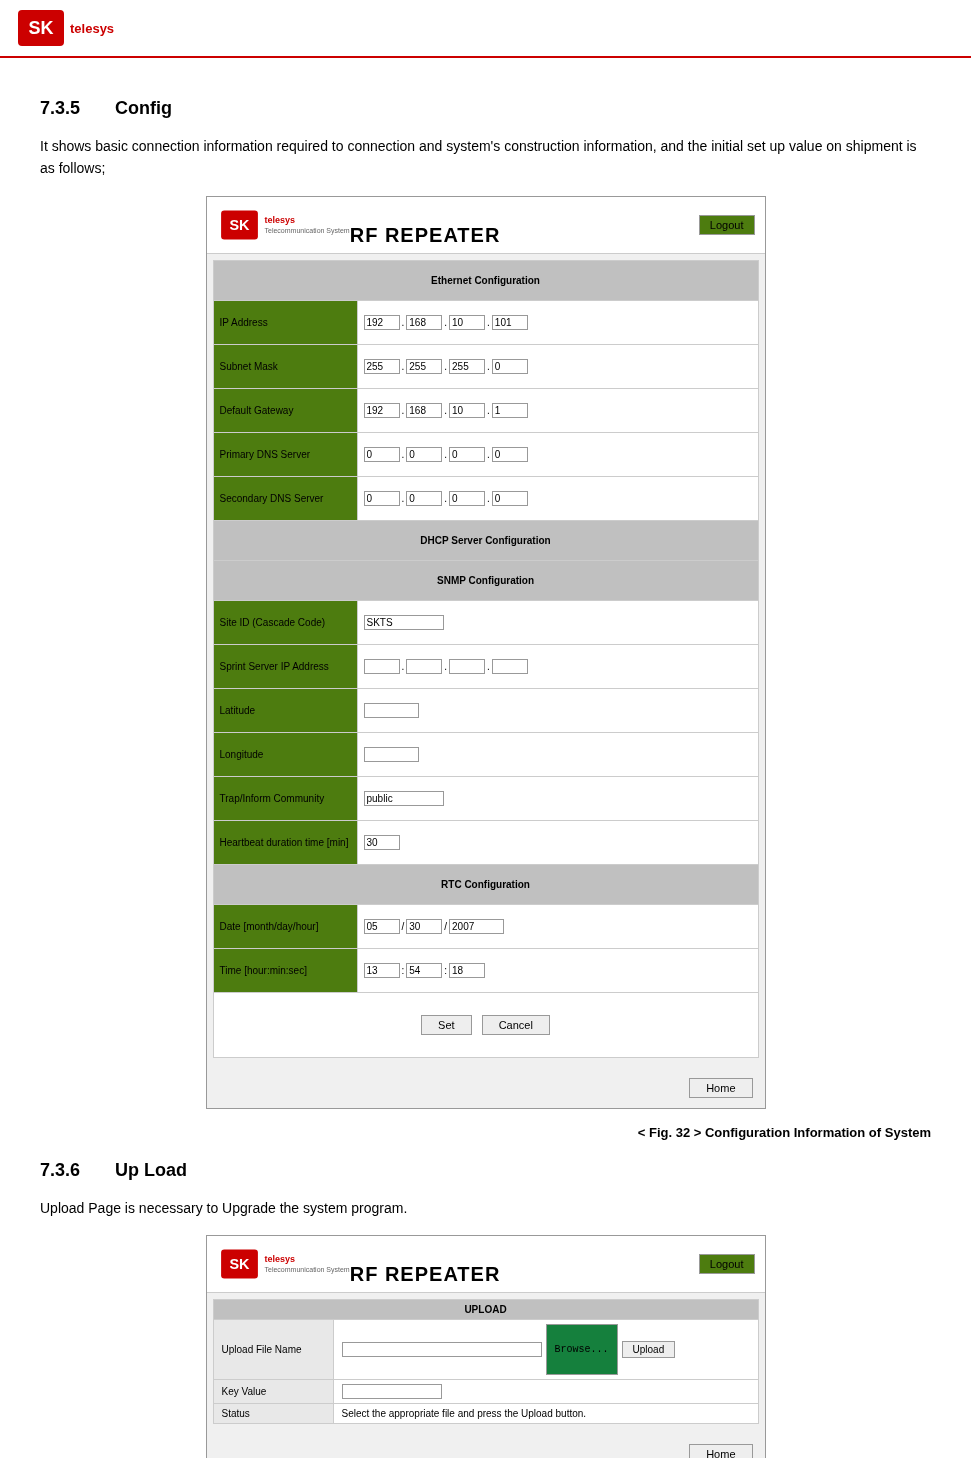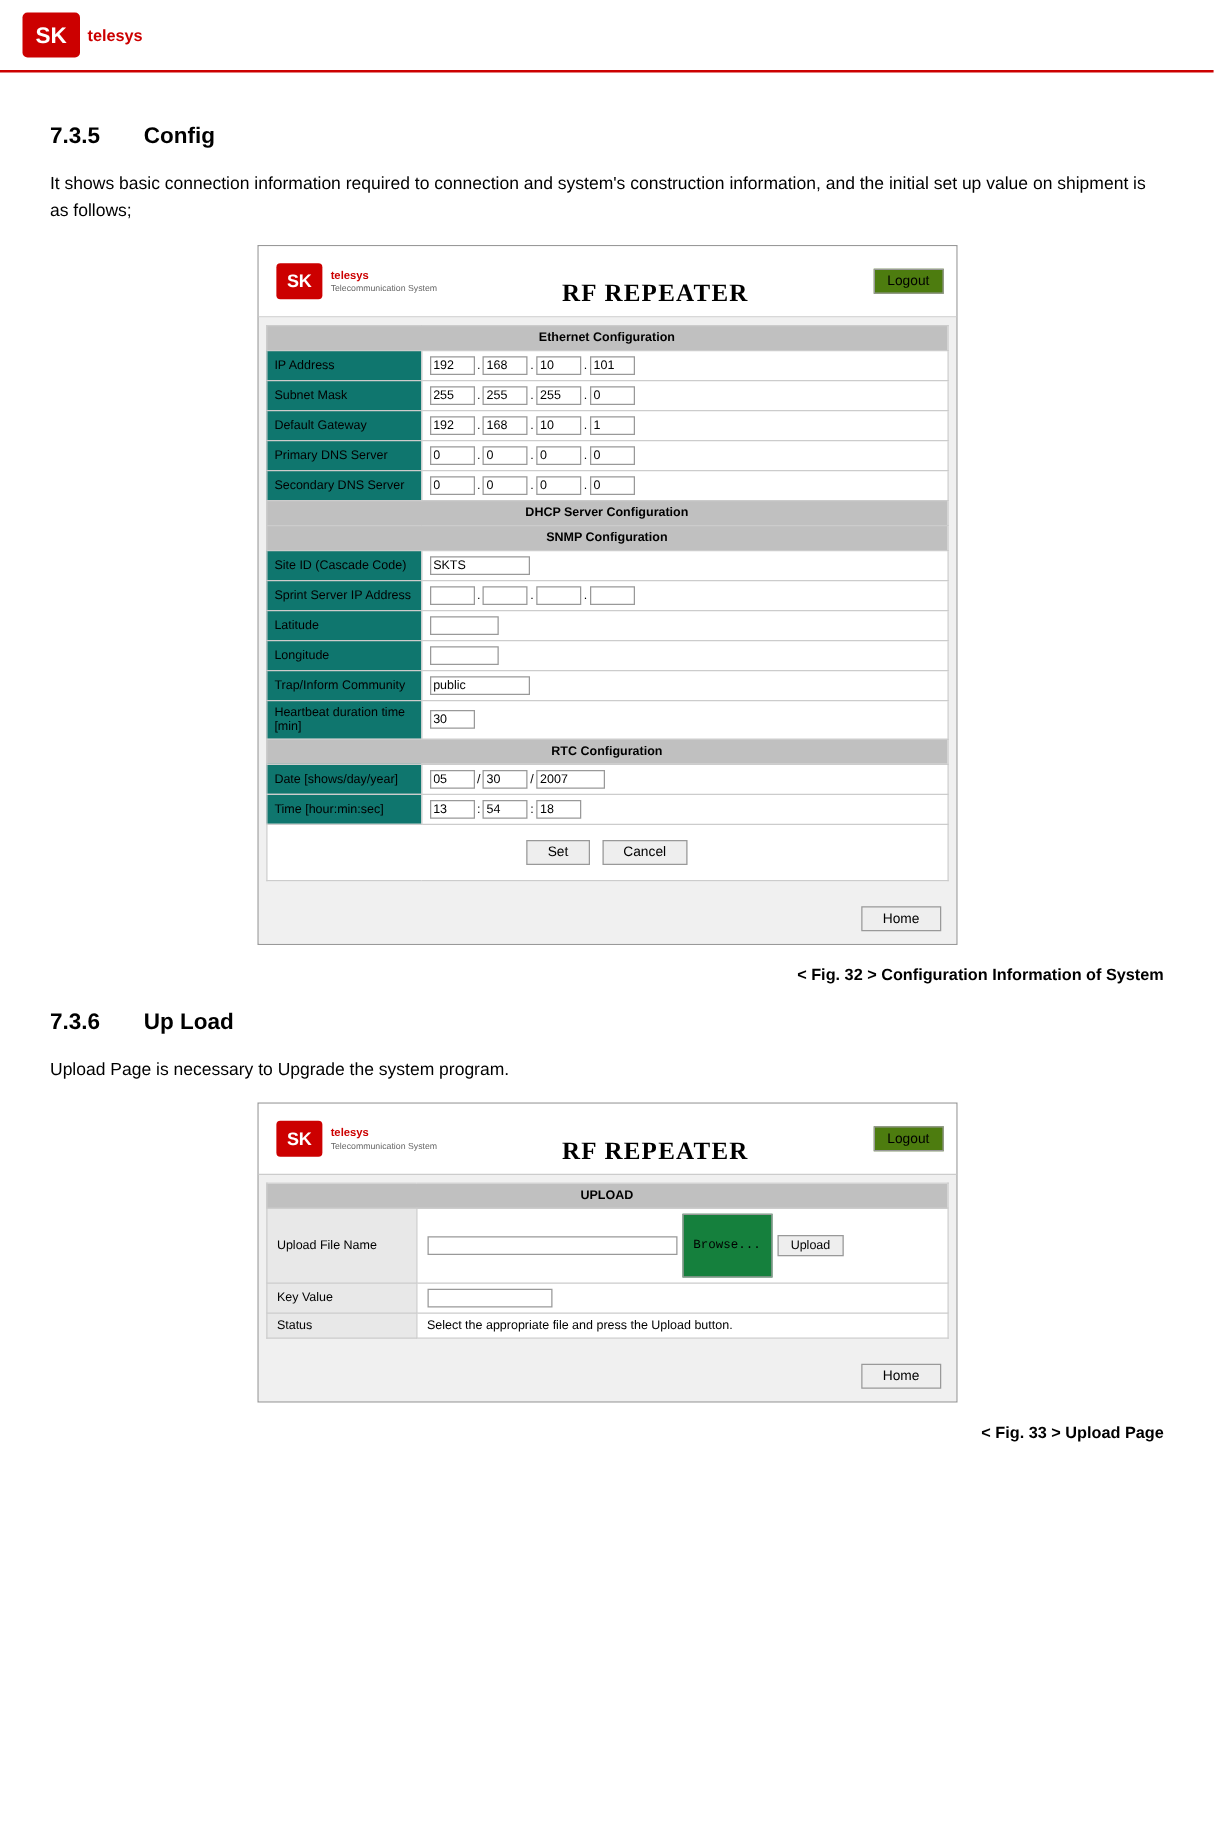--- a/index.html
+++ b/index.html
@@ -56,23 +56,22 @@
       justify-content: space-between;
       border-bottom: 1px solid #ccc;
     }
     .device-logo {
       display: flex;
       align-items: center;
     }
     .device-title {
       font-size: 20px;
       font-weight: bold;
-      font-family: Liberation Serif, serif;
+      font-family: Liberation Sans, sans-serif;
       letter-spacing: 1px;
-      text-align: center;
       flex: 1;
       margin-top: 21px;
     }
     .logout-btn {
       border: 1px solid #999;
       padding: 3px 10px;
       background: #4d7c0f;
       font-size: 11px;
       cursor: pointer;
     }
@@ -80,27 +79,27 @@
       padding: 6px;
       background: #f0f0f0;
     }
     .config-table {
       width: 100%;
       border-collapse: collapse;
       background: #fff;
     }
     .config-table td {
       border: 1px solid #ccc;
-      padding: 4px 6px;
+      padding: 14px 6px;
       font-size: 10px;
       vertical-align: middle;
     }
     .config-table td.label {
-      background: #0f766e;
-      width: 124px;
+      background: #4d7c0f;
+      width: 144px;
     }
     .config-table input[type="text"] {
       border: 1px solid #999;
       width: 36px;
       padding: 1px 2px;
       font-size: 10px;
     }
     .config-table input[type="text"].wide {
       width: 80px;
     }
@@ -355,21 +354,21 @@
           <tr>
             <td class="label">Heartbeat duration time [min]</td>
             <td>
               <input type="text" value="30" style="">
             </td>
           </tr>
           <tr>
             <td colspan="2" class="section-header">RTC Configuration</td>
           </tr>
           <tr>
-            <td class="label">Date [shows/day/year]</td>
+            <td class="label">Date [month/day/hour]</td>
             <td>
               <div class="ip-group">
                 <input type="text" value="05" style="">
                 <span class="ip-sep">/</span>
                 <input type="text" value="30" style="">
                 <span class="ip-sep">/</span>
                 <input type="text" class="medium" value="2007" style="">
               </div>
             </td>
           </tr>

